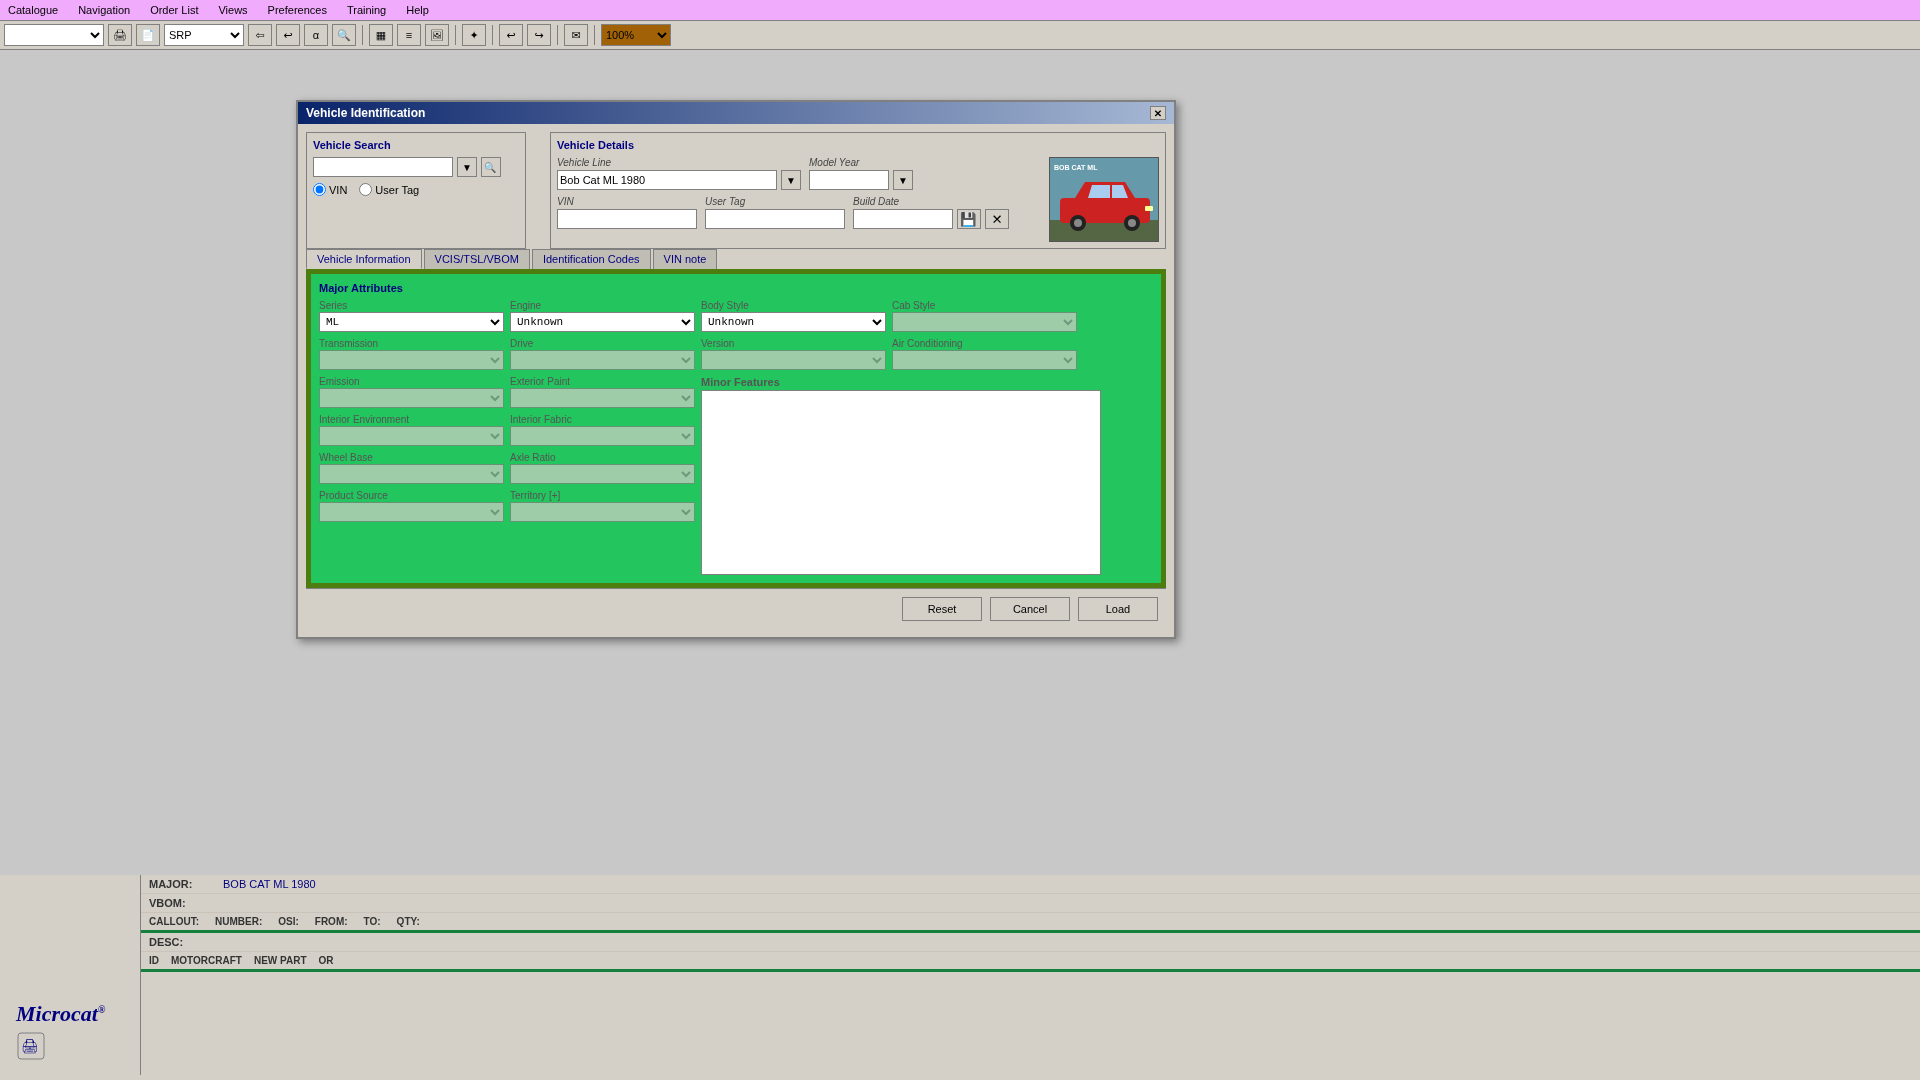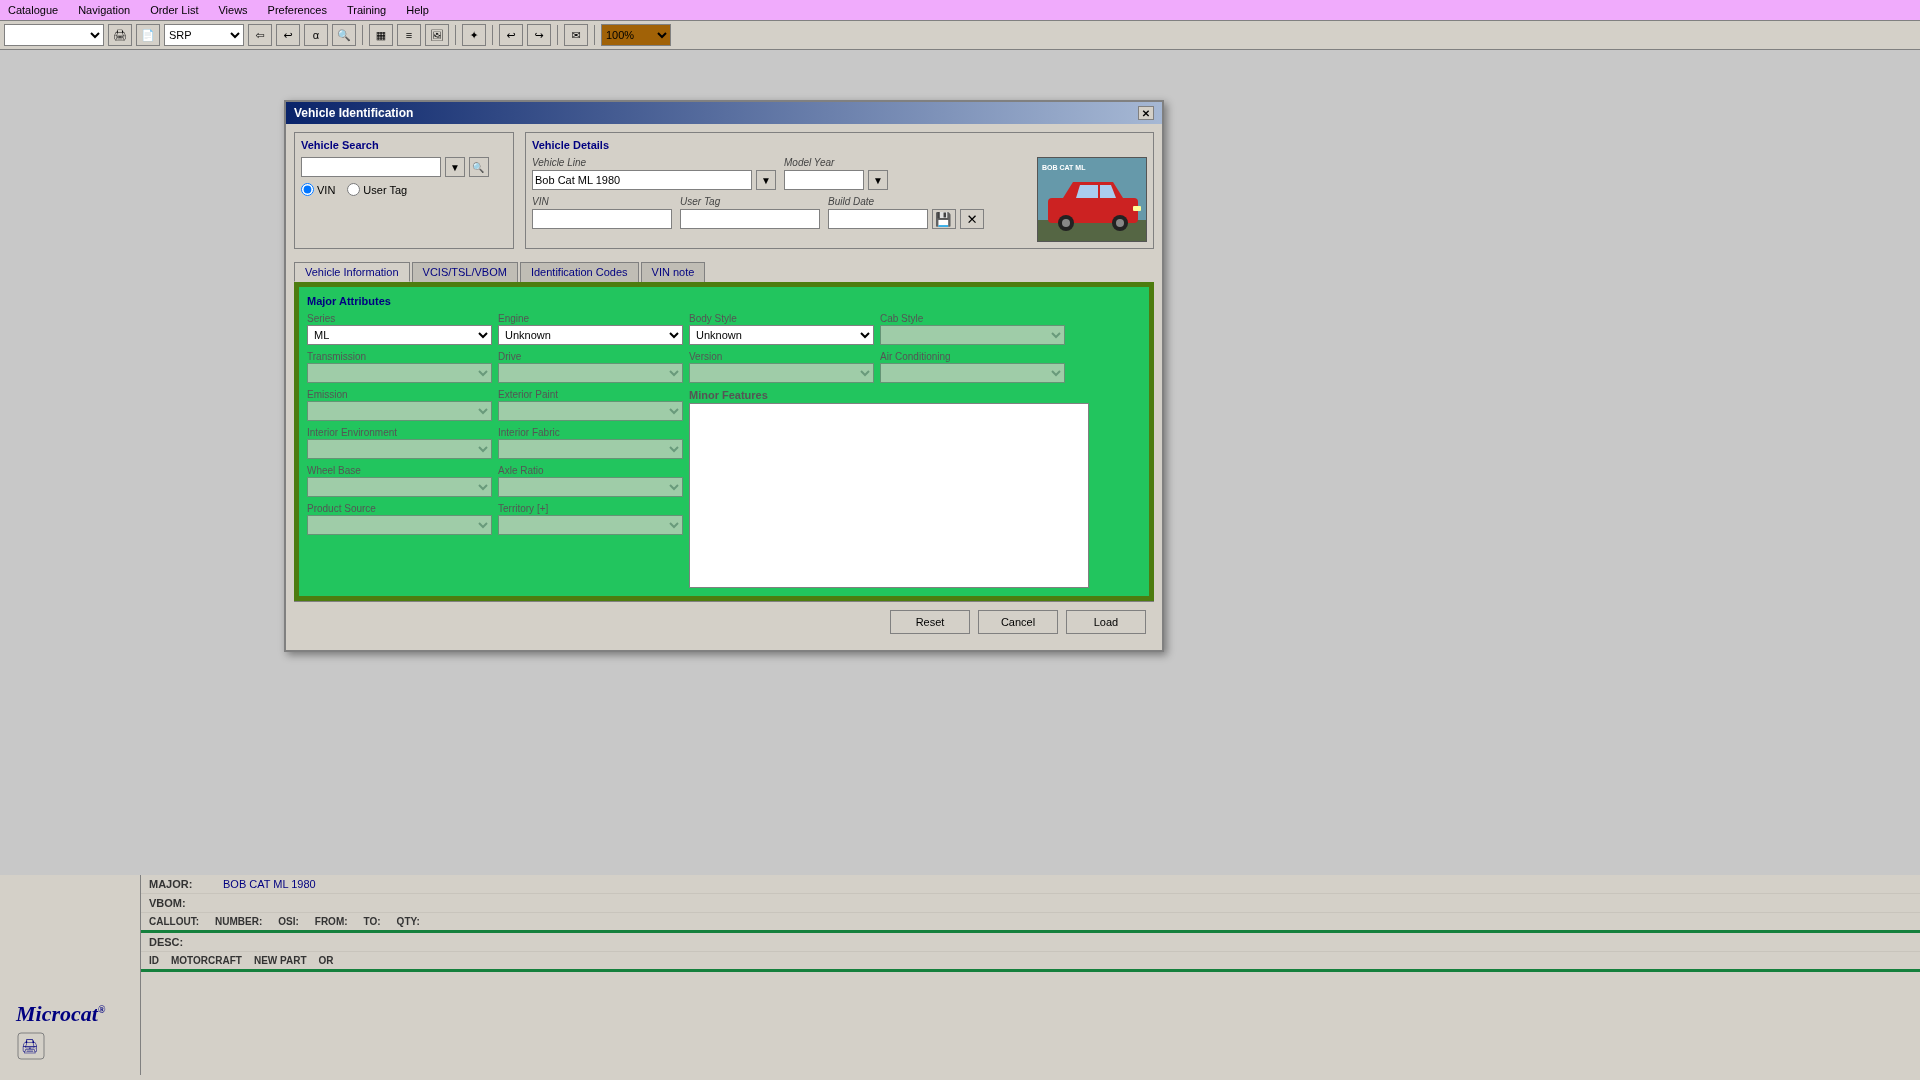--- a/index.html
+++ b/index.html
@@ -76,21 +76,21 @@
       background: #c8c8c8;
       position: relative;
       width: 100%;
       height: calc(1080px - 55px);
     }
 
     
     .dialog-overlay {
       position: absolute;
       top: 50px;
-      left: 284px;
+      left: 296px;
       width: 880px;
       background: #d4d0c8;
       border: 2px solid #808080;
       box-shadow: 3px 3px 8px rgba(0,0,0,0.4);
     }
 
     .dialog-titlebar {
       background: linear-gradient(to right, #0a246a, #a6b8d4);
       color: white;
       padding: 4px 8px;
@@ -114,22 +114,22 @@
       font-weight: bold;
     }
 
     .dialog-body {
       padding: 8px;
     }
 
     
     .top-section {
       display: flex;
-      gap: 11px;
-      margin-bottom: 13px;
+      gap: 24px;
+      margin-bottom: 0;
     }
 
     .vehicle-search {
       width: 220px;
       border: 1px solid #808080;
       padding: 6px;
       background: #d4d0c8;
     }
     .vehicle-details {
       flex: 1;
@@ -296,20 +296,21 @@
     .attr-label {
       font-size: 10px;
       color: #555;
     }
     .attr-select {
       height: 20px;
       font-size: 11px;
       border: 1px solid #808080;
       background: white;
       padding: 0 2px;
+      font-family: Liberation Mono, monospace;
     }
     .attr-select:disabled {
       background: #d4d0c8;
       color: #888;
     }
 
     .series-select { width: 185px; }
     .engine-select { width: 185px; }
     .body-style-select { width: 185px; }
     .cab-style-select { width: 185px; }

